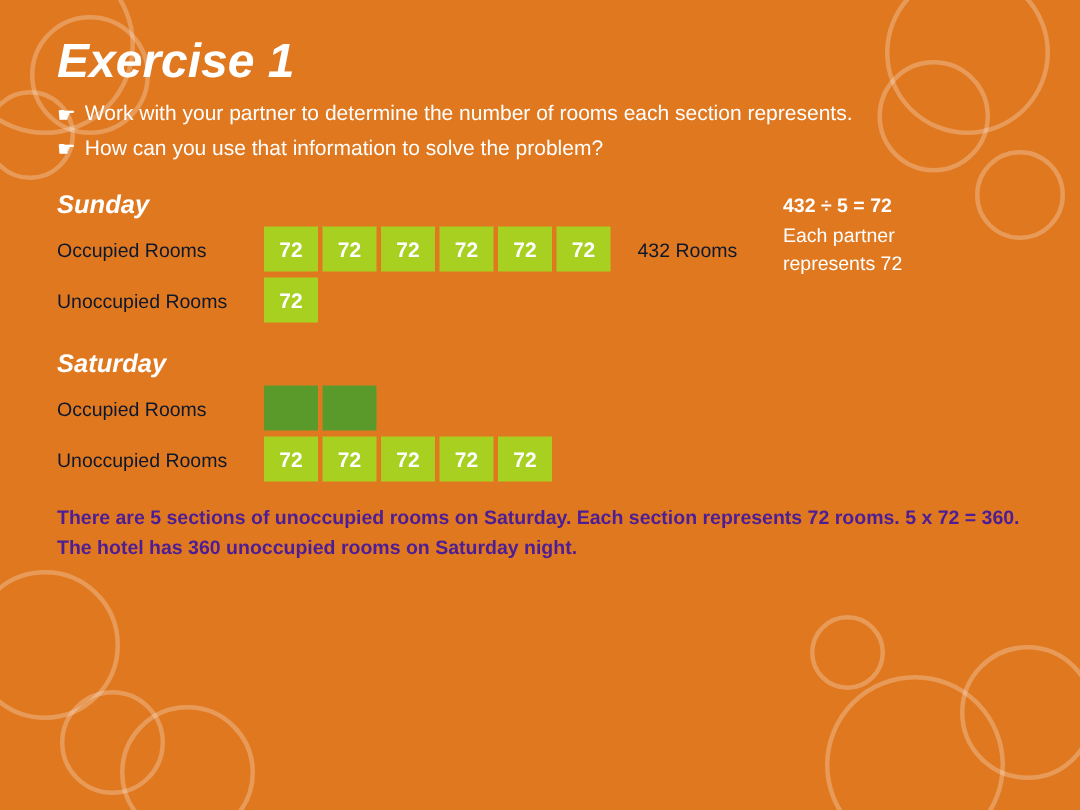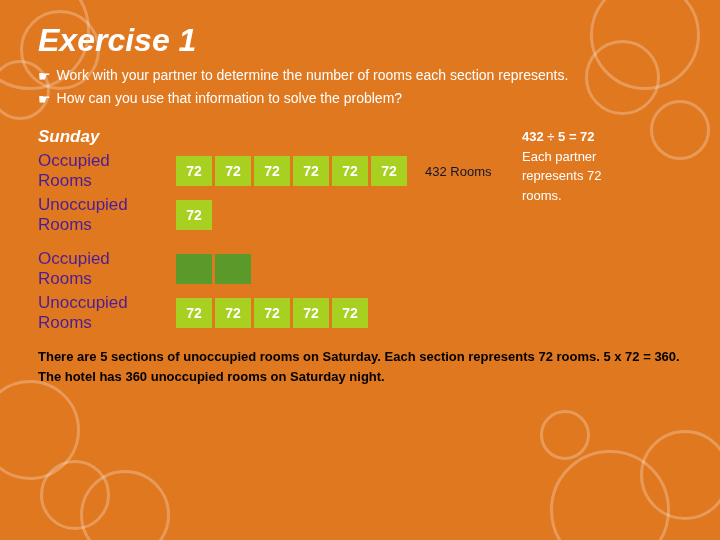--- a/index.html
+++ b/index.html
@@ -68,22 +68,22 @@
     }
 
     .row-container {
       display: flex;
       align-items: center;
       gap: 8px;
       margin-bottom: 4px;
     }
 
     .row-label {
-      font-size: 17px;
-      color: #4c1d95;
+      font-size: 13px;
+      color: #0f172a;
       width: 130px;
       flex-shrink: 0;
     }
 
     .boxes-group {
       display: flex;
       gap: 3px;
       align-items: center;
     }
 
@@ -131,21 +131,21 @@
       min-width: 160px;
     }
 
     .saturday-section {
       margin-top: 10px;
     }
 
     .bottom-text {
       margin-top: 14px;
       font-size: 13px;
-      color: #000000;
+      color: #4c1d95;
       font-weight: bold;
       line-height: 1.5;
     }
   </style>
 </head>
 <body>
 
 <div class="bg-circles">
   <div class="bg-circle" style="width:120px;height:120px;top:-30px;left:-30px;"></div>
   <div class="bg-circle" style="width:80px;height:80px;top:10px;left:20px;"></div>
@@ -196,25 +196,25 @@
         <div class="boxes-group" id="sunday-unocc-boxes">
             <div class="box box-lime">72</div>
           </div>
       </div>
     </div>
 
     <div class="sunday-right">
       <div style="font-weight:bold;">432 ÷ 5 = 72</div>
       <div>Each partner</div>
       <div>represents 72</div>
-      <div>rooms.</div>
     </div>
   </div>
 
   <div class="saturday-section">
+    <div class="section-label">Saturday</div>
 
     <div class="row-container">
       <span class="row-label">Occupied Rooms</span>
       <div class="boxes-group" id="sat-occ-boxes">
           <div class="box box-green"></div>
           <div class="box box-green"></div>
         </div>
     </div>
 
     <div class="row-container">

